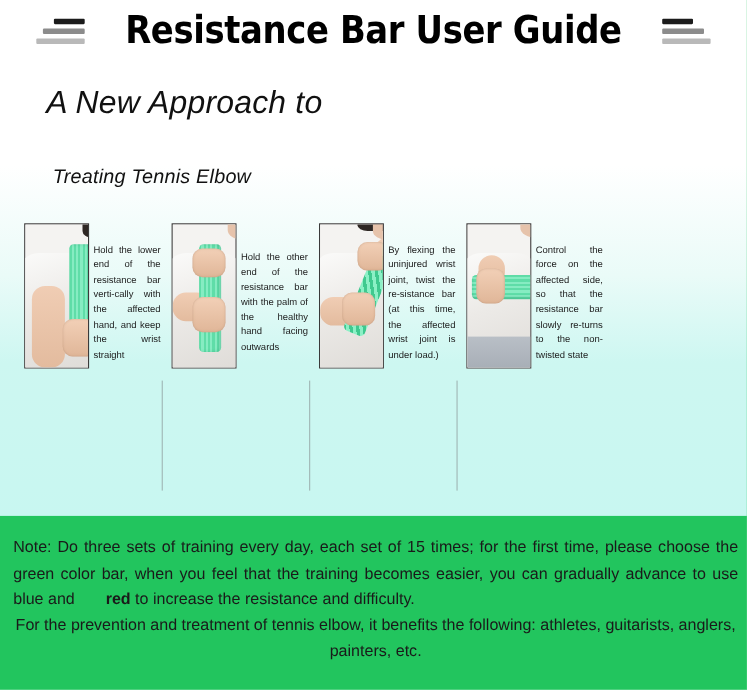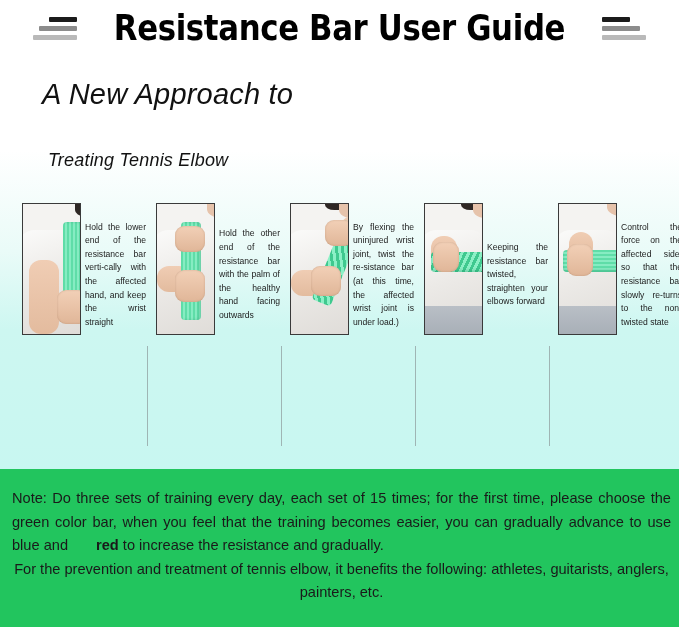--- a/index.html
+++ b/index.html
@@ -317,37 +317,20 @@
         <div class="logo" style="left:66px;top:34px;"></div>
         <div class="arm" style="left:50px;top:12px;width:66px;height:22px;"></div>
         <div class="arm" style="left:0px;top:66px;width:32px;height:26px;"></div>
         <div class="bar-diag" style="left:36px;top:16px;height:86px;"></div>
         <div class="hand" style="left:34px;top:16px;width:28px;height:26px;"></div>
         <div class="hand" style="left:20px;top:62px;width:30px;height:30px;"></div>
       </div>
       <div class="caption">By flexing the uninjured wrist joint, twist the re-sistance bar (at this time, the affected wrist joint is under load.)</div>
     </div>
 
-    <div class="step">
-      <div class="step-sep"></div>
-      <div class="photo">
-        <div class="bg"></div>
-        <div class="hair" style="left:36px;top:-20px;width:46px;height:26px;"></div>
-        <div class="neck" style="left:48px;top:-2px;width:26px;height:16px;"></div>
-        <div class="shirt"></div>
-        <div class="jeans"></div>
-        <div class="logo" style="left:64px;top:24px;"></div>
-        <div class="arm" style="left:6px;top:32px;width:26px;height:30px;"></div>
-        <div class="arm" style="left:82px;top:32px;width:26px;height:30px;"></div>
-        <div class="bar-h bar-twist" style="left:6px;top:48px;width:96px;"></div>
-        <div class="hand" style="left:8px;top:38px;width:26px;height:30px;"></div>
-        <div class="hand" style="left:78px;top:38px;width:26px;height:30px;"></div>
-      </div>
-      <div class="caption">Keeping the resistance bar twisted, straighten your elbows forward</div>
-    </div>
 
     <div class="step">
       <div class="step-sep"></div>
       <div class="photo">
         <div class="bg"></div>
         <div class="neck" style="left:48px;top:-6px;width:28px;height:18px;"></div>
         <div class="shirt"></div>
         <div class="jeans"></div>
         <div class="logo" style="left:58px;top:18px;"></div>
         <div class="arm" style="left:10px;top:28px;width:24px;height:28px;"></div>
@@ -355,16 +338,16 @@
         <div class="bar-h" style="left:4px;top:46px;width:100px;height:22px;"></div>
         <div class="hand" style="left:8px;top:40px;width:26px;height:32px;"></div>
         <div class="hand" style="left:76px;top:40px;width:26px;height:32px;"></div>
       </div>
       <div class="caption">Control the force on the affected side, so that the resistance bar slowly re-turns to the non-twisted state</div>
     </div>
 
   </div>
 
   <div class="note">
-    <p><span>Note: Do three sets of training every day, each set of 15 times; for the first time, please choose the green color bar, when you feel that the training becomes easier, you can gradually advance to use blue and </span><b>red</b><span> to increase the resistance and gradually.</span></p>
+    <p><span>Note: Do three sets of training every day, each set of 15 times; for the first time, please choose the green color bar, when you feel that the training becomes easier, you can gradually advance to use blue and </span><b>red</b><span> to increase the resistance and difficulty.</span></p>
     <p class="last">For the prevention and treatment of tennis elbow, it benefits the following: athletes, guitarists, anglers, painters, etc.</p>
   </div>
 </div>
 
 </body></html>

